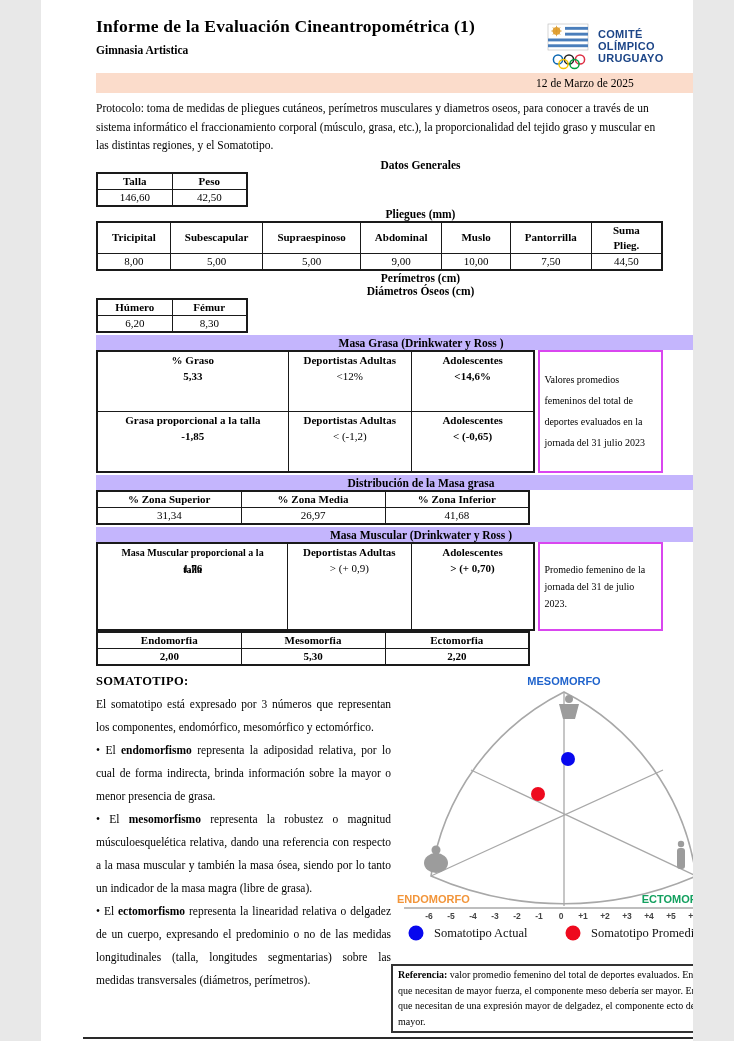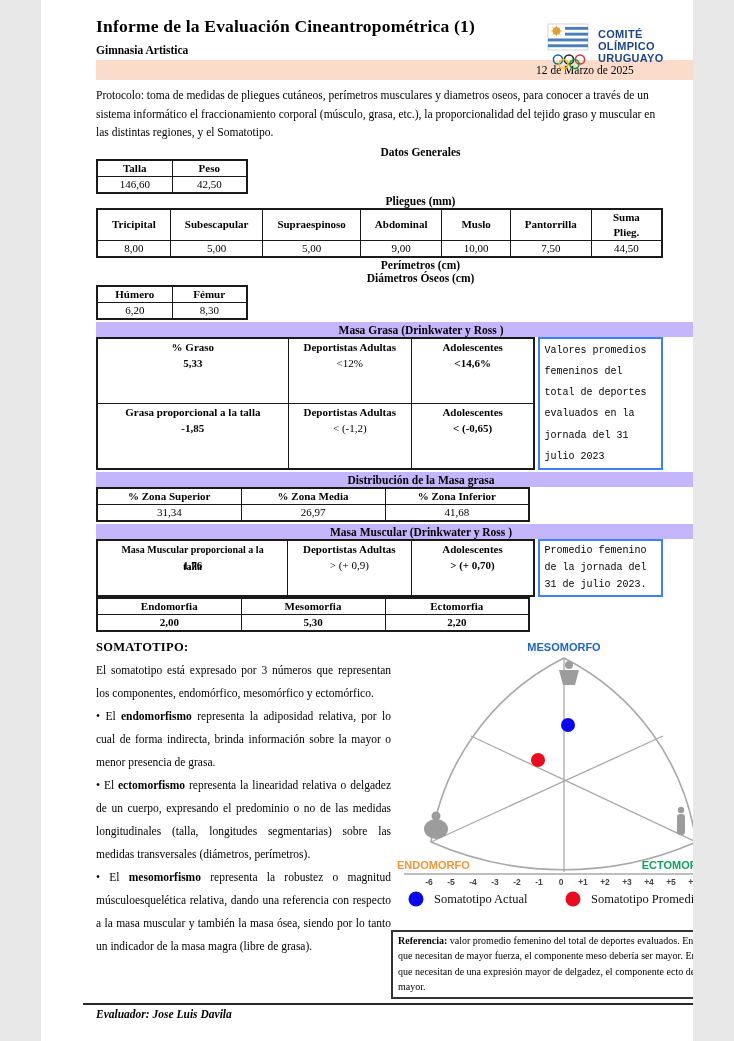--- a/index.html
+++ b/index.html
@@ -2,41 +2,41 @@
 <html><head>
 <meta charset="utf-8">
 <style>
   html,body{margin:0;padding:0;background:#e8e8e8;}
   .page{position:relative;width:652px;height:1041px;background:#ffffff;margin:0 auto;
         font-family:"Liberation Serif",serif;color:#000;box-sizing:border-box;
         padding:16px 30px 0 55px;overflow:hidden;}
   .title{font-size:17.5px;font-weight:bold;letter-spacing:.2px;}
   .subtitle{font-size:11.5px;font-weight:bold;margin-top:7px;}
   .logo{position:absolute;top:23px;right:5px;width:142px;height:50px;}
-  .date-bar{background:#FBDCCB;height:20px;line-height:20px;margin:4px -30px 0 0;font-size:11.5px;}
+  .date-bar{background:#FBDCCB;height:20px;line-height:20px;margin:17px -30px 0 0;font-size:11.5px;}
   .date-bar span{margin-left:440px;}
   .protocol{font-size:11.5px;line-height:1.62;margin:6px 0 4px 0;text-align:left;}
   .center-h{width:649px;text-align:center;font-weight:bold;font-size:11.5px;margin:1px 0 1px 0;}
   table.tbl{border-collapse:collapse;border:2px solid #1a1a1a;margin:0;}
   table.tbl th,table.tbl td{border:1px solid #1a1a1a;text-align:center;padding:0 14px;height:16px;
         font-size:11px;line-height:15px;box-sizing:border-box;}
   table.tbl th{font-weight:bold;}
   th.sm{font-size:9.3px;}
   .cw75{width:75px}.cw72{width:72px}.cw76{width:76px}.cw78{width:78px}.cw73{width:73px}
   .cw144{width:144px}.cw228{width:228px}.cw138{width:138px}.cw135{width:135px}
   .bar{width:650px;background:#c4b5fd;text-align:center;font-weight:bold;font-size:11.5px;
        padding:2px 0 1px 0;margin-top:2px;}
   .row-flex{display:flex;align-items:stretch;}
   td.cell2{padding:0;vertical-align:top;}
   .lab{font-size:11px;font-weight:bold;height:17px;line-height:17px;text-align:center;}
   .lab.sm2{font-size:10px;}
   .val{font-size:11px;height:16px;line-height:14px;text-align:center;}
   .b{font-weight:bold;}
-  .note{border:2px solid #3b82f6;font-size:10px;width:141px;margin-left:3px;padding:1px 4px;
-        box-sizing:border-box;font-family:Liberation Mono, monospace;}
+  .note{border:2px solid #d946ef;font-size:10px;width:141px;margin-left:3px;padding:17px 4px;
+        box-sizing:border-box;}
   .note.n3{line-height:2.12;}
   .note.n2{line-height:1.72;}
   .ind{margin-left:73px;}
   .two-col{display:flex;margin-top:6px;width:679px;}
   .left-col{width:295px;}
   .sec-h{font-size:12.5px;font-weight:bold;margin:2px 0 4px 0;letter-spacing:.3px;}
   .left-col p{margin:0;font-size:11.5px;line-height:2.0;text-align:justify;}
   .right-col{width:384px;}
   .somatochart{display:block;}
   .ref-box{border:2px solid #333;width:352px;box-sizing:border-box;font-size:10px;
@@ -233,22 +233,22 @@
       <td class="b">2,20</td>
     </tr>
   </tbody>
     </table>
 
   <div class="two-col">
     <div class="left-col">
       <div class="sec-h">SOMATOTIPO:</div>
       <p>El somatotipo está expresado por 3 números que representan los componentes, endomórfico, mesomórfico y ectomórfico.</p>
       <p><span>• El </span><b>endomorfismo</b><span> representa la adiposidad relativa, por lo cual de forma indirecta, brinda información sobre la mayor o menor presencia de grasa.</span></p>
+      <p><span>• El </span><b>mesomorfismo</b><span> representa la robustez o magnitud músculoesquelética relativa, dando una referencia con respecto a la masa muscular y también la masa ósea, siendo por lo tanto un indicador de la masa magra (libre de grasa).</span></p>
       <p><span>• El </span><b>ectomorfismo</b><span> representa la linearidad relativa o delgadez de un cuerpo, expresando el predominio o no de las medidas longitudinales (talla, longitudes segmentarias) sobre las medidas transversales (diámetros, perímetros).</span></p>
-      <p><span>• El </span><b>mesomorfismo</b><span> representa la robustez o magnitud músculoesquelética relativa, dando una referencia con respecto a la masa muscular y también la masa ósea, siendo por lo tanto un indicador de la masa magra (libre de grasa).</span></p>
     </div>
 
     <div class="right-col">
       <svg class="somatochart" width="384" height="290" viewBox="0 0 384 290">
 
         <path d="M 40 204 A 245 245 0 0 1 173 20 A 245 245 0 0 1 305 204 A 330 330 0 0 1 40 204 Z" fill="none" stroke="#a8a8a8" stroke-width="1.6"></path>
 
         <g stroke="#a8a8a8" stroke-width="1.3">
           <line x1="173" y1="20" x2="173" y2="234"></line>
           <line x1="40" y1="204" x2="272" y2="98"></line>

